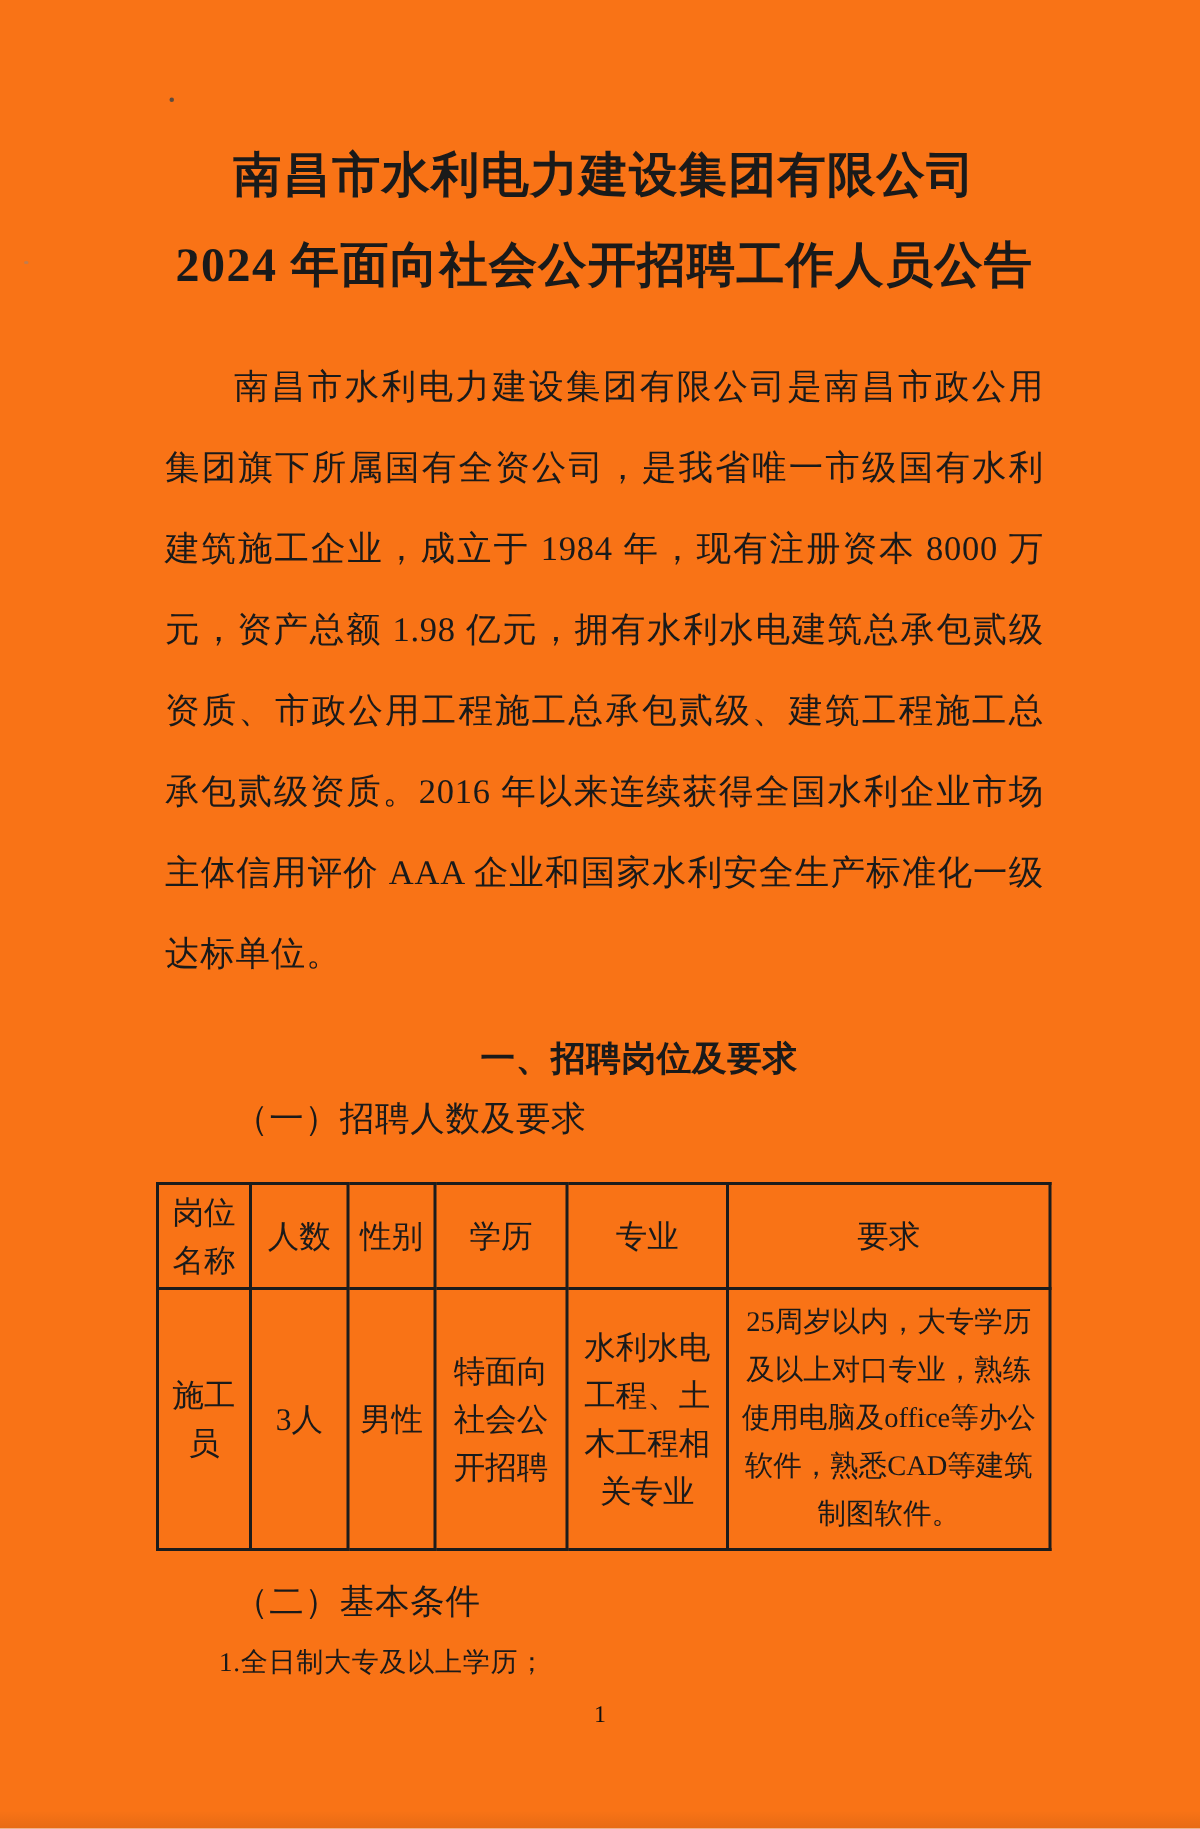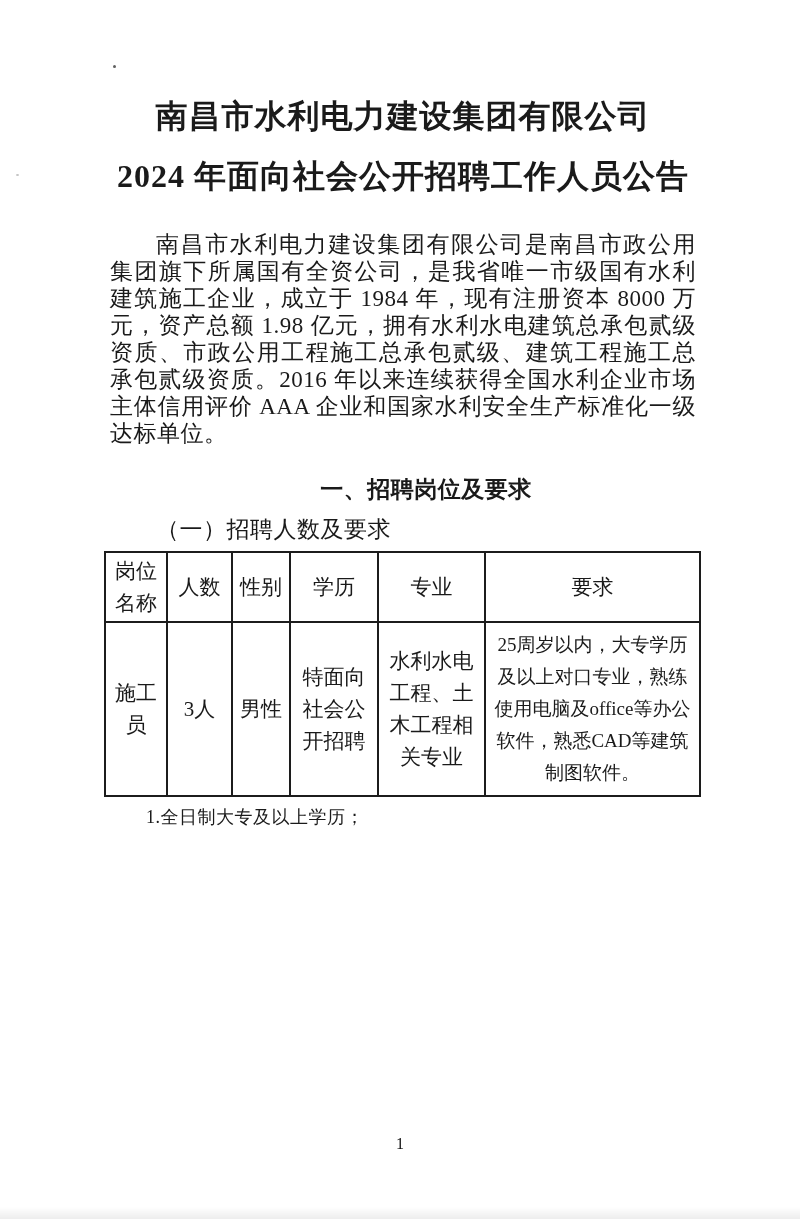--- a/index.html
+++ b/index.html
@@ -1,21 +1,21 @@
 <!DOCTYPE html>
 <html><head>
 <meta charset="utf-8">
 <style>
   html, body { margin: 0; padding: 0; background: #e8e8e8; }
   .page {
     position: relative;
     width: 800px;
     height: 1219px;
     margin: 0 auto;
-    background: #ffffff;
+    background: #f97316;
     overflow: hidden;
     font-family: "Liberation Serif", "DejaVu Serif", serif;
     color: #1a1a1a;
   }
   .page::after {
     content: "";
     position: absolute;
     left: 0; right: 0; bottom: 0;
     height: 12px;
     background: linear-gradient(to bottom, rgba(0,0,0,0), rgba(0,0,0,0.07));
@@ -30,21 +30,21 @@
   .doc-title {
     margin-top: 86px;
     text-align: center;
     font-weight: bold;
     font-size: 32px;
     line-height: 60px;
     letter-spacing: 1px;
   }
   .para {
     font-size: 23px;
-    line-height: 27px;
+    line-height: 54px;
     text-align: justify;
     text-indent: 2em;
     letter-spacing: 0.5px;
   }
   .p1 { margin-top: 25px; }
   .section-heading {
     font-size: 23px;
     line-height: 40px;
     text-indent: 2em;
     font-weight: bold;
@@ -56,21 +56,21 @@
     font-size: 23px;
     line-height: 40px;
     text-indent: 2em;
     letter-spacing: 0.5px;
   }
   table.recruit {
     border-collapse: collapse;
     table-layout: fixed;
     width: 595px;
     margin-left: -6px;
-    margin-top: 1px;
+    margin-top: 22px;
     font-size: 21px;
   }
   table.recruit th, table.recruit td {
     border: 2px solid #1c1c1c;
     text-align: center;
     vertical-align: middle;
     padding: 2px 3px;
     line-height: 32px;
     font-weight: normal;
     word-break: break-all;
@@ -145,18 +145,19 @@
         <td>施工员</td>
         <td>3人</td>
         <td>男性</td>
         <td>特面向社会公开招聘</td>
         <td>水利水电工程、土木工程相关专业</td>
         <td class="req-cell">25周岁以内，大专学历及以上对口专业，熟练使用电脑及office等办公软件，熟悉CAD等建筑制图软件。</td>
       </tr>
     </tbody>
       </table>
 
+    <div class="sub-heading sub2">（二）基本条件</div>
     <div class="cond">1.全日制大专及以上学历；</div>
 
   </div>
 
   <div class="page-number">1</div>
 </div>
 
 </body></html>

